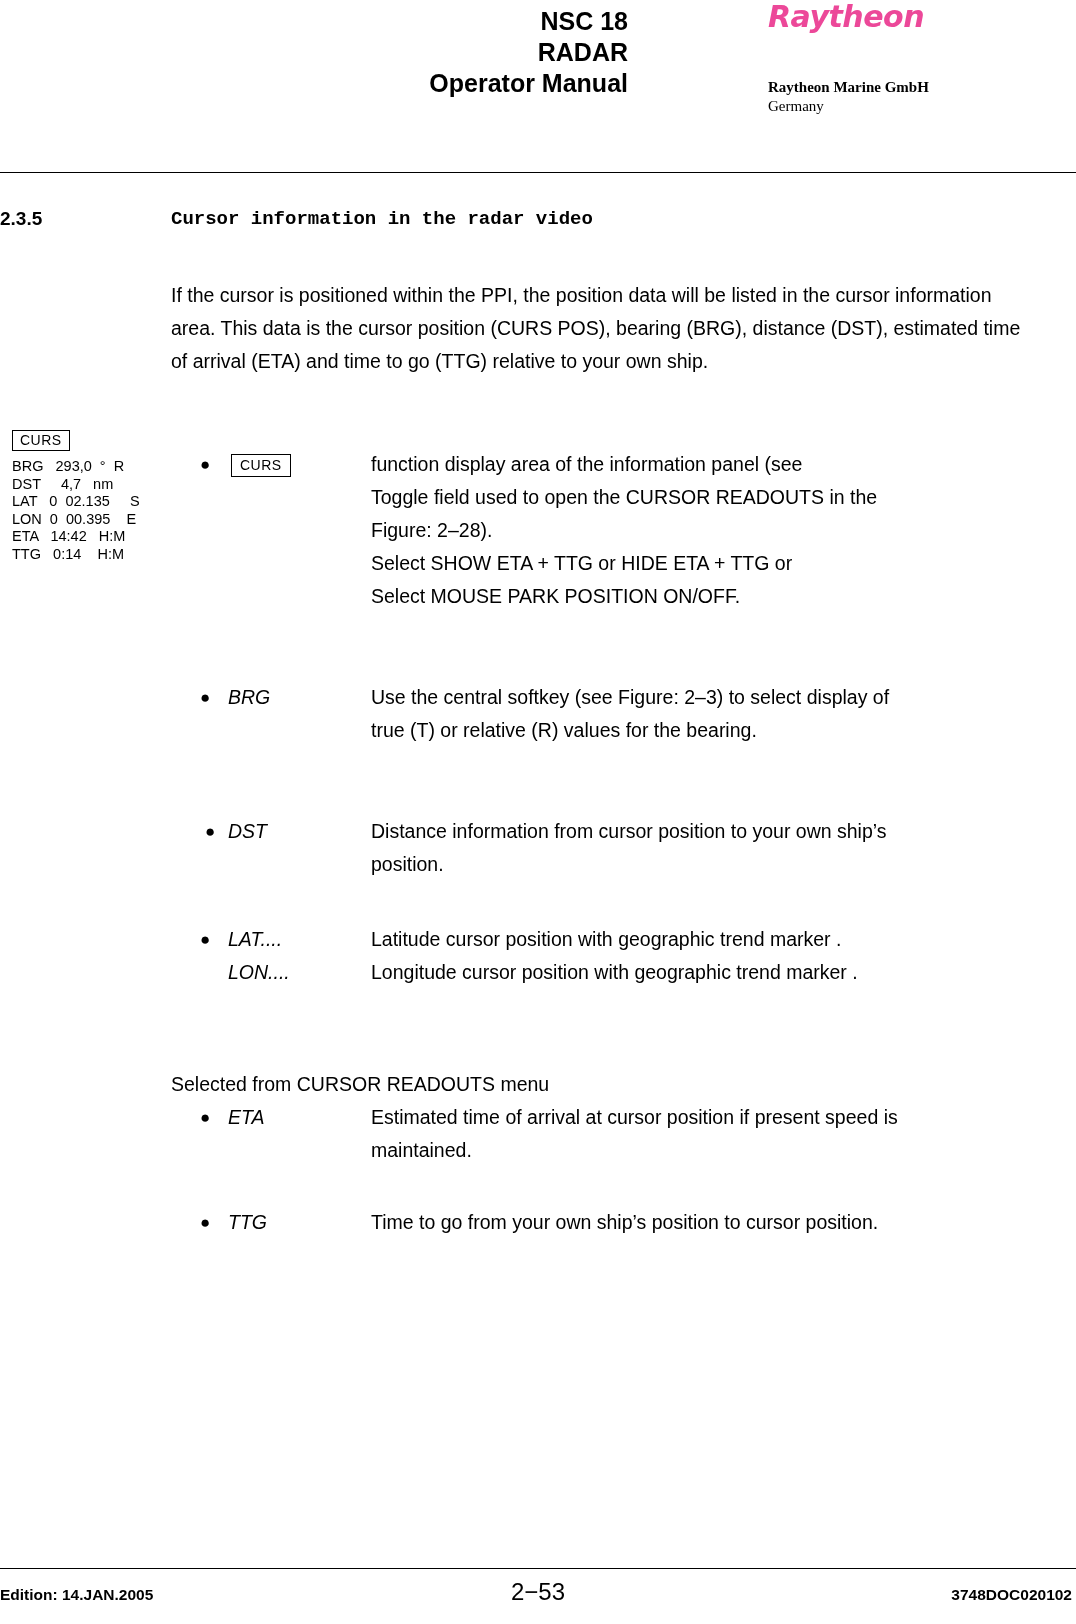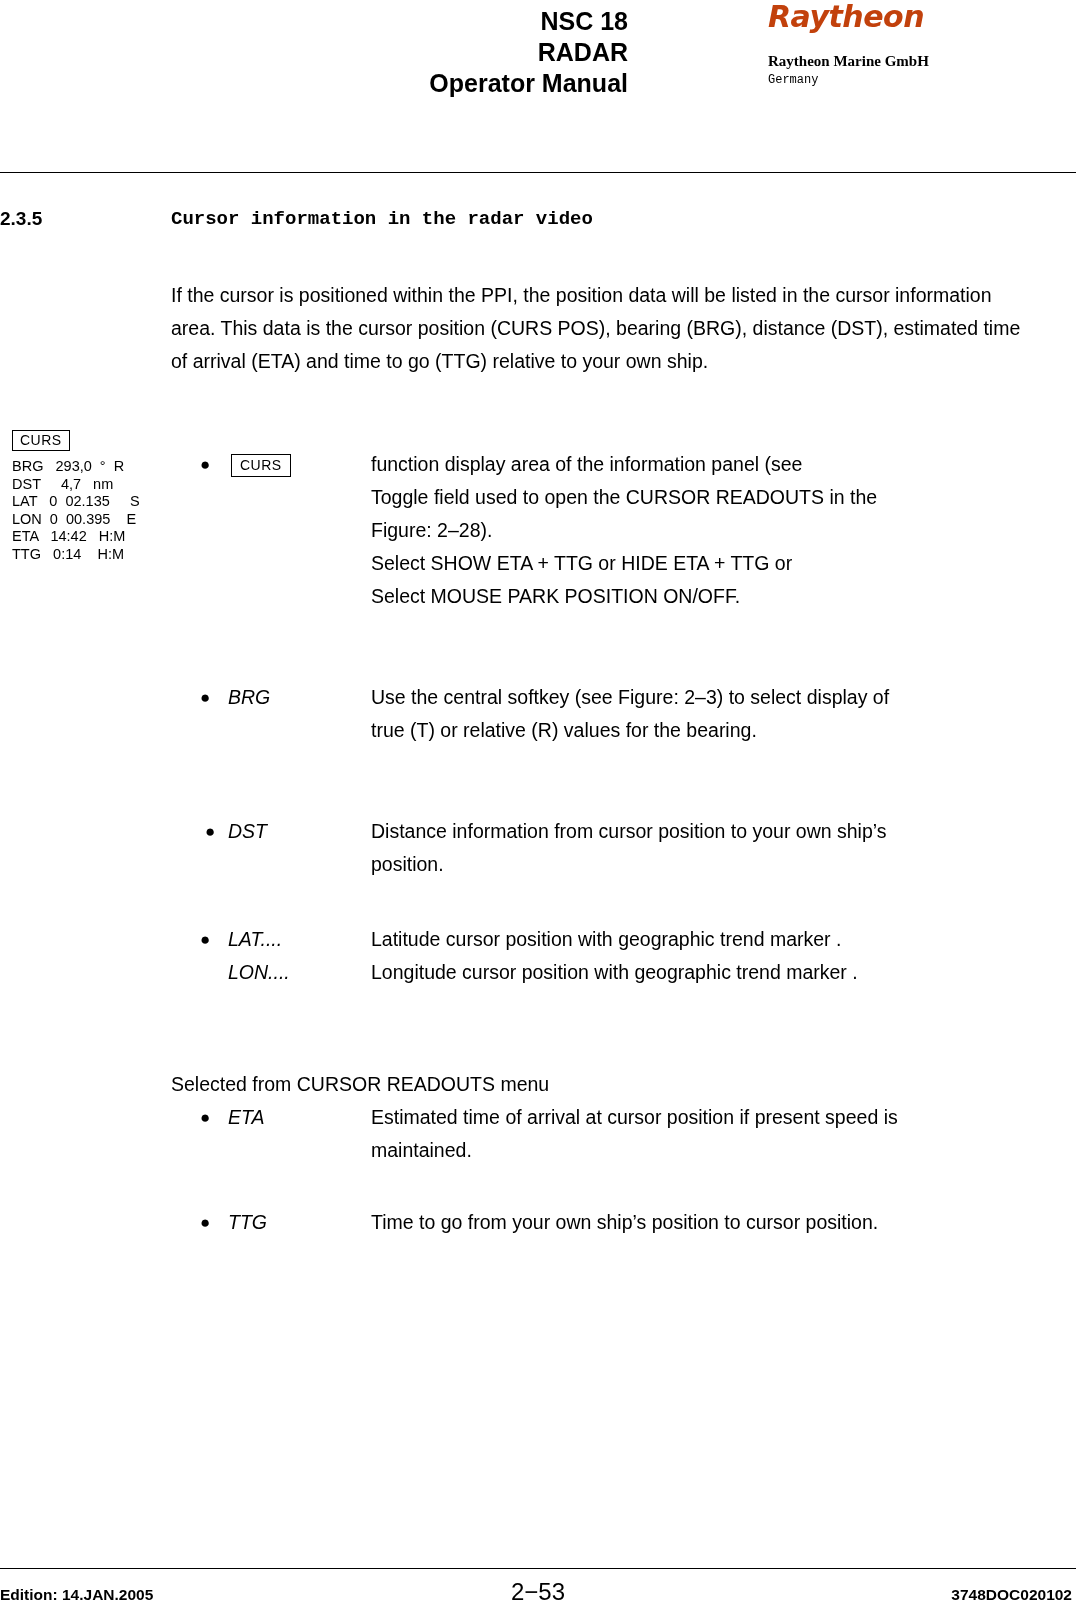--- a/index.html
+++ b/index.html
@@ -36,34 +36,34 @@
     position: absolute;
     left: 768px; top: 0px;
     width: 300px;
   }
   .brand-logo {
     font-family: "DejaVu Sans", sans-serif;
     font-weight: bold;
     font-style: italic;
     font-size: 30px;
     letter-spacing: -0.5px;
-    color: #c2410c;
+    color: #ec4899;
     line-height: 34px;
     white-space: nowrap;
   }
   .brand-sub {
     font-family: "Liberation Serif", serif;
     font-weight: bold;
     font-size: 15px;
-    margin-top: 18px;
+    margin-top: 44px;
     line-height: 19px;
   }
   .brand-sub2 {
-    font-family: Liberation Mono, monospace;
-    font-size: 12px;
+    font-family: Liberation Serif, serif;
+    font-size: 15px;
     line-height: 19px;
   }
   .rule-top {
     position: absolute;
     left: 0; top: 172px;
     width: 1076px;
     height: 1px;
     background: #000;
   }
 

